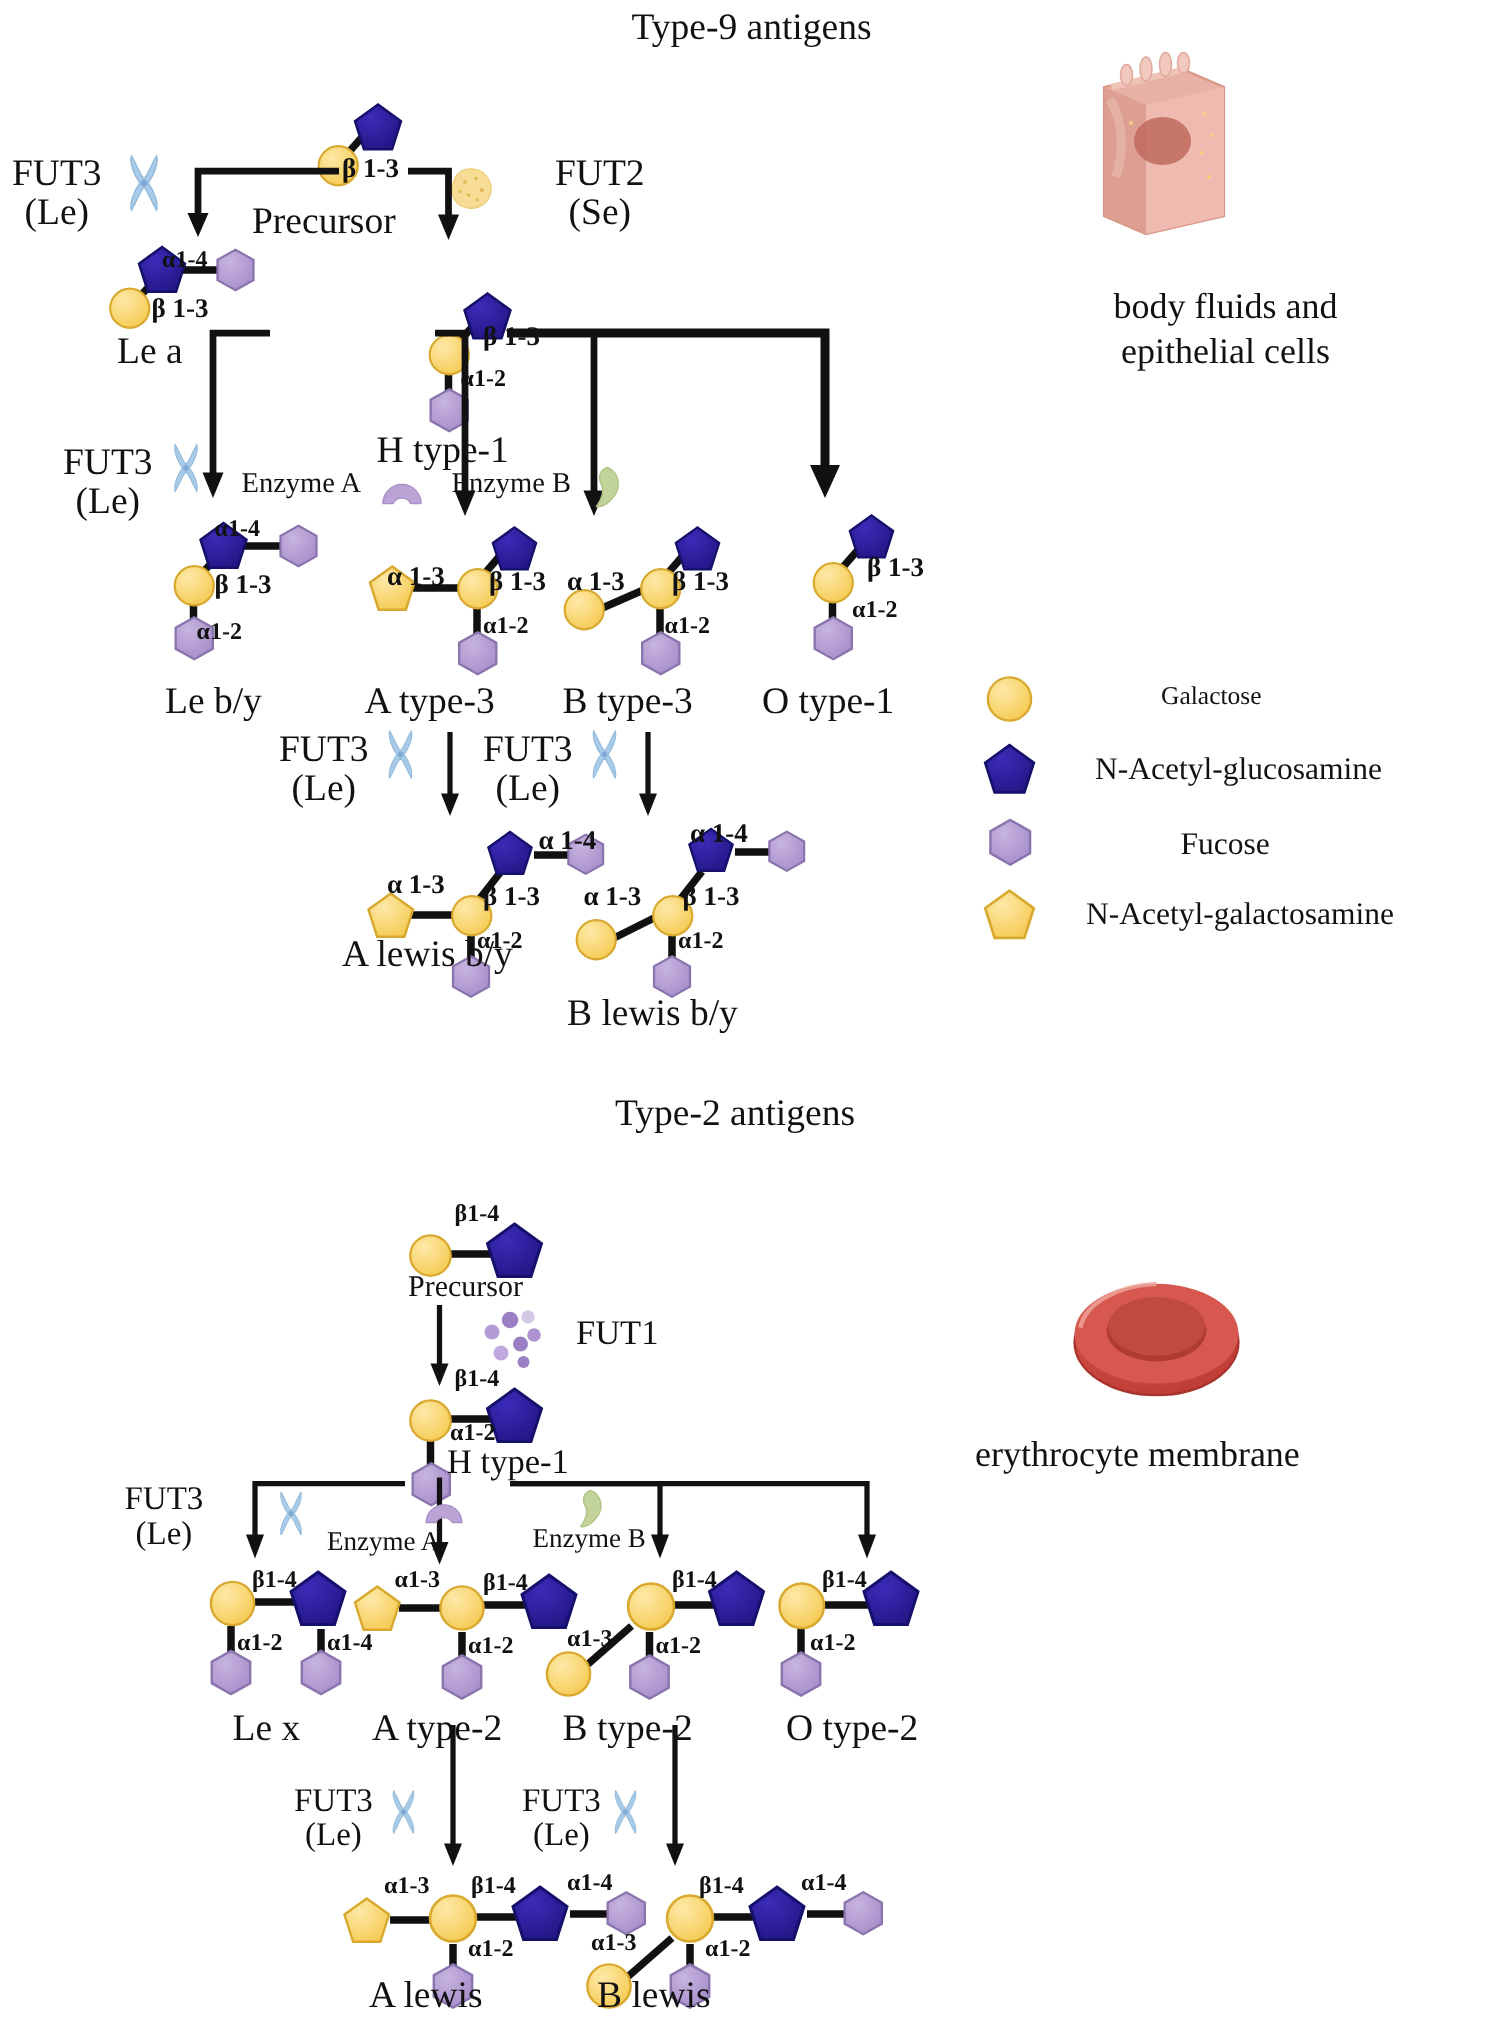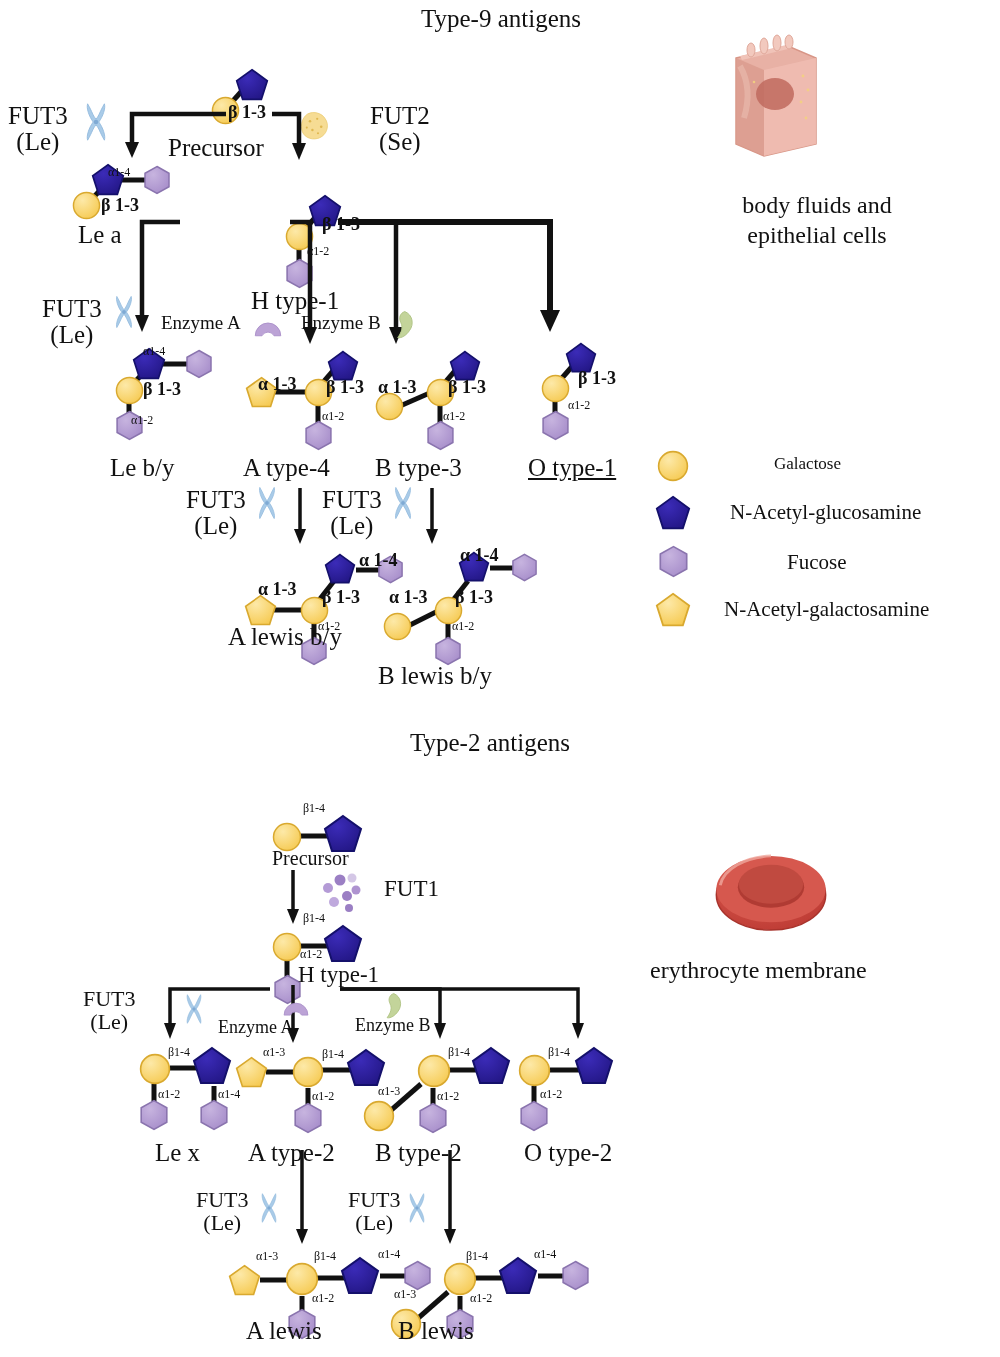--- a/index.html
+++ b/index.html
@@ -4,21 +4,21 @@
 <style>
   html,body{margin:0;padding:0;background:#ffffff;}
   body{width:1000px;height:1357px;position:relative;
        font-family:"Liberation Serif","DejaVu Serif",serif;color:#111;overflow:hidden;}
   .lbl{position:absolute;white-space:nowrap;line-height:1.05;}
   .title{font-size:25px;}
   .name{font-size:25px;}
   .gene{font-size:25px;text-align:center;}
   .enz{font-size:19px;}
   .bond{font-size:18px;font-weight:bold;}
-  .bond-sm{font-size:12px;font-weight:normal;}
+  .bond-sm{font-size:16px;font-weight:bold;}
   .legend-txt{font-size:21px;}
   .legend-txt.small{font-size:17px;}
   .cap{font-size:24px;text-align:center;line-height:1.25;}
   svg{position:absolute;overflow:visible;}
 </style>
 </head>
 <body>
 
 <svg width="0" height="0" style="position:absolute">
   <defs>
@@ -211,21 +211,21 @@
   <line x1="82" y1="36" x2="100" y2="15" stroke="#111" stroke-width="5"></line>
   <line x1="80" y1="56" x2="80" y2="78" stroke="#111" stroke-width="5"></line>
   <use href="#symGalNAc" x="7" y="26" width="33" height="33"></use>
   <use href="#symGlcNAc" x="89" y="0" width="32" height="32"></use>
   <use href="#symGal" x="66" y="28" width="29" height="29"></use>
   <use href="#symFuc" x="65" y="70" width="31" height="31"></use>
 </svg>
 <div class="lbl bond" style="left:258px;top:375px;">α 1-3</div>
 <div class="lbl bond" style="left:326px;top:378px;">β 1-3</div>
 <div class="lbl bond-sm" style="left:322px;top:410px;">α1-2</div>
-<div class="lbl name" style="left:243px;top:455px;">A type-4</div>
+<div class="lbl name" style="left:243px;top:455px;">A type-3</div>
 
 <svg style="left:368px;top:350px;width:140px;height:105px;">
   <line x1="32" y1="56" x2="64" y2="42" stroke="#111" stroke-width="5"></line>
   <line x1="74" y1="36" x2="92" y2="15" stroke="#111" stroke-width="5"></line>
   <line x1="72" y1="56" x2="72" y2="78" stroke="#111" stroke-width="5"></line>
   <use href="#symGal" x="7" y="42" width="29" height="29"></use>
   <use href="#symGlcNAc" x="81" y="0" width="32" height="32"></use>
   <use href="#symGal" x="58" y="28" width="29" height="29"></use>
   <use href="#symFuc" x="57" y="70" width="31" height="31"></use>
 </svg>
@@ -236,21 +236,21 @@
 
 <svg style="left:524px;top:340px;width:110px;height:105px;">
   <line x1="31" y1="46" x2="52" y2="22" stroke="#111" stroke-width="5"></line>
   <line x1="31" y1="54" x2="31" y2="78" stroke="#111" stroke-width="5"></line>
   <use href="#symGlcNAc" x="41" y="2" width="32" height="32"></use>
   <use href="#symGal" x="17" y="34" width="29" height="29"></use>
   <use href="#symFuc" x="16" y="70" width="31" height="31"></use>
 </svg>
 <div class="lbl bond" style="left:578px;top:369px;">β 1-3</div>
 <div class="lbl bond-sm" style="left:568px;top:399px;">α1-2</div>
-<div class="lbl name" style="left:528px;top:455px;text-decoration:underline;">O type-1</div>
+<div class="lbl name" style="left:508px;top:455px;">O type-1</div>
 
 <div class="lbl gene" style="left:186px;top:487px;">
   <span>FUT3</span><br>
   <span>(Le)</span>
 </div>
 <svg style="left:255px;top:484px;width:24px;height:38px;">
     <use href="#symChrom" width="24" height="38"></use>
   </svg>
 <div class="lbl gene" style="left:322px;top:487px;">
   <span>FUT3</span><br>

